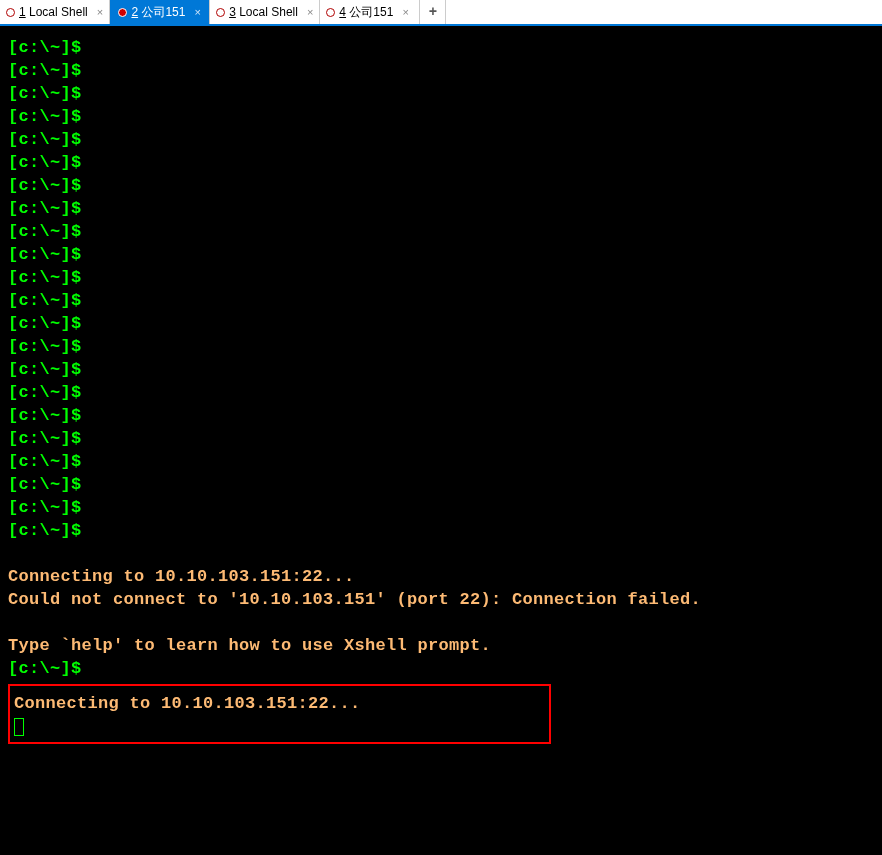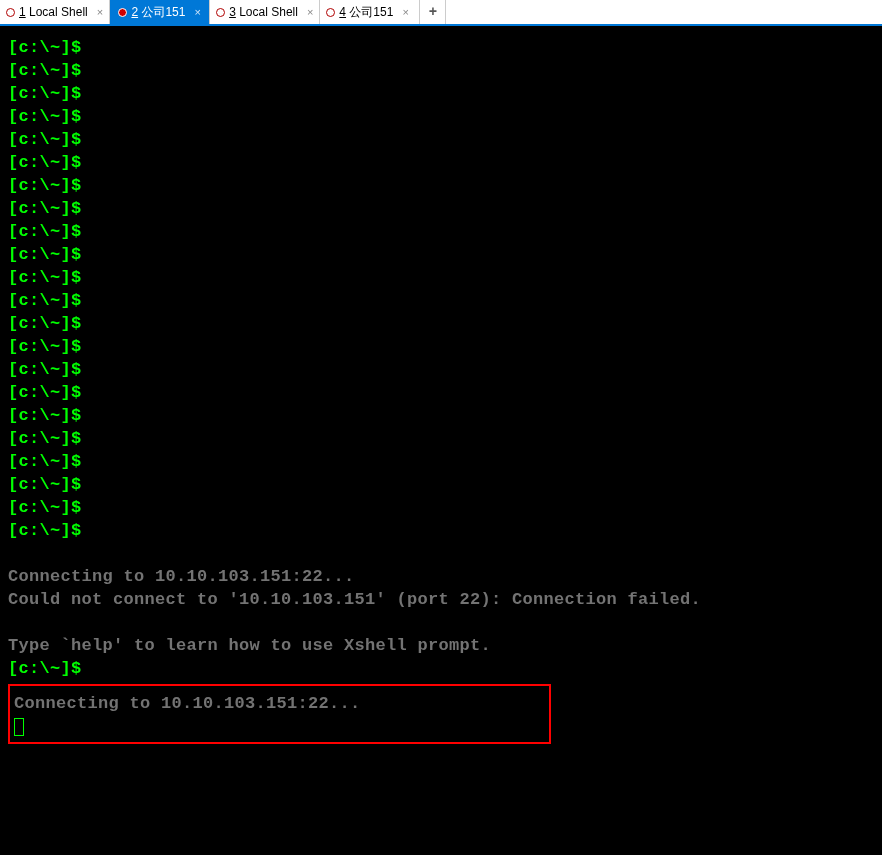--- a/index.html
+++ b/index.html
@@ -90,21 +90,21 @@
     font-size: 17px;
     line-height: 23px;
     font-weight: bold;
     white-space: pre;
     letter-spacing: 0.3px;
   }
   .prompt-line {
     color: #00ff00;
   }
   .white-text {
-    color: #737373;
+    color: #fdba74;
     font-weight: bold;
   }
   .blank-line {
     height: 23px;
   }
   .highlight-box {
     border: 2px solid #ff0000;
     padding: 6px 4px 4px 4px;
     margin-top: 4px;
     width: 543px;

